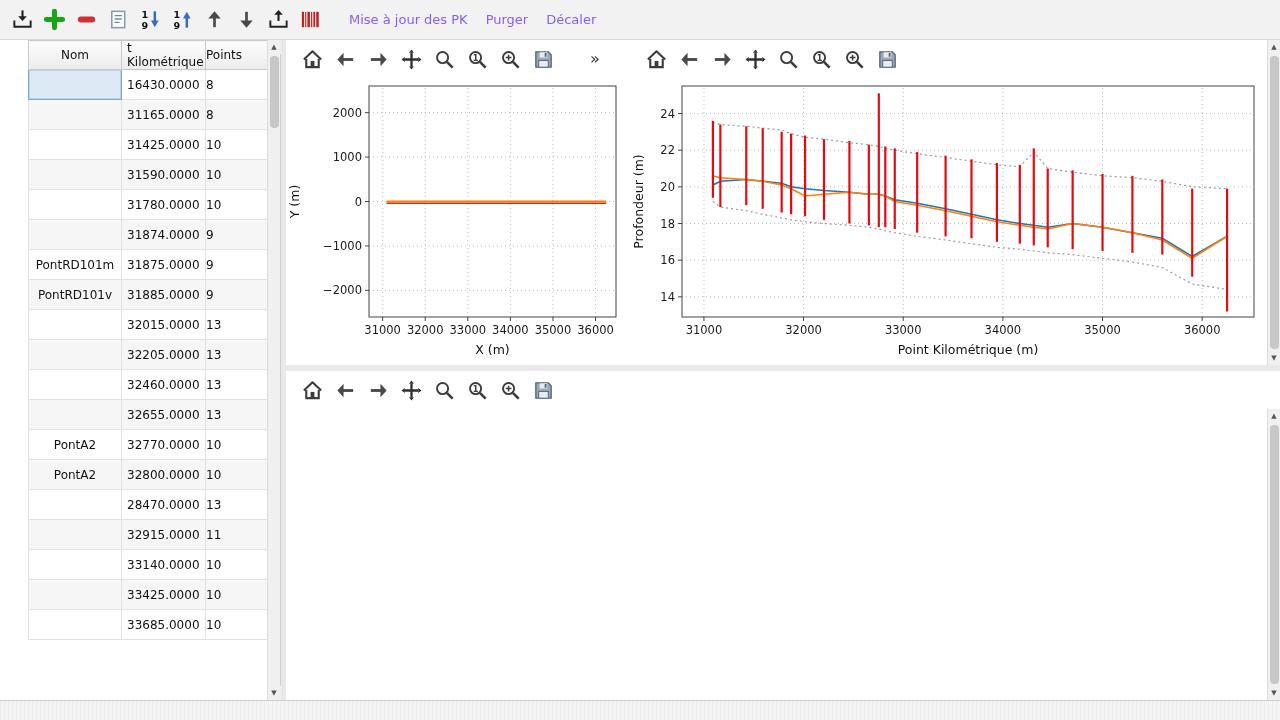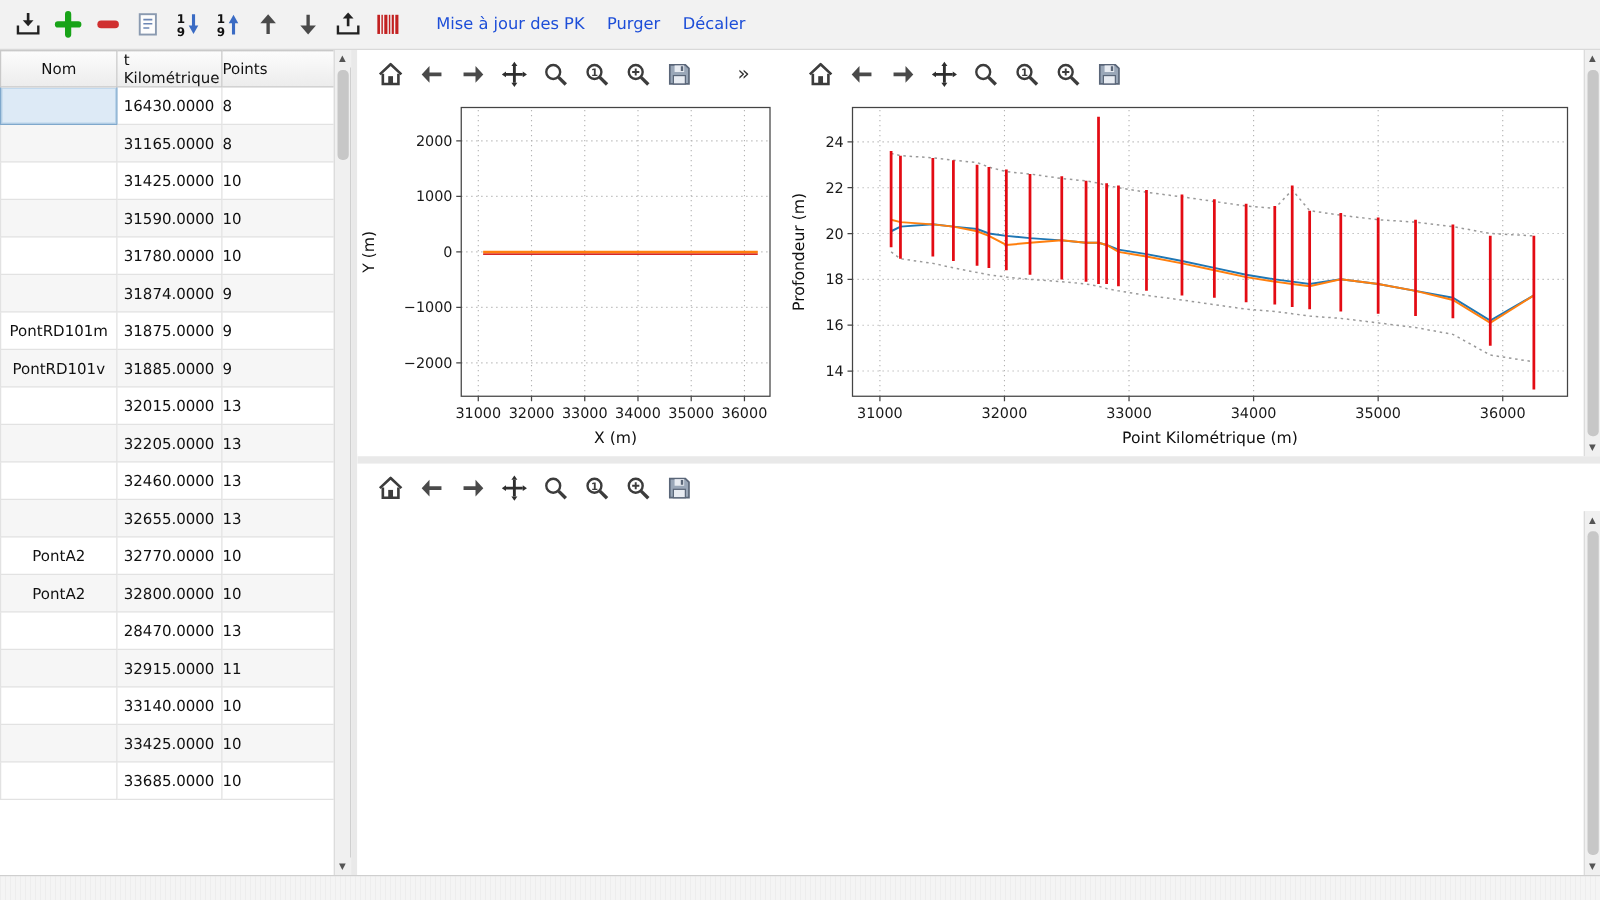--- a/index.html
+++ b/index.html
@@ -5,30 +5,30 @@
   * { margin:0; padding:0; box-sizing:border-box; }
   html,body { width:1280px; height:720px; overflow:hidden; background:#fff;
     font-family:"DejaVu Sans","Liberation Sans",sans-serif; font-size:12px; color:#111; }
   .app { width:1280px; height:720px; display:flex; flex-direction:column; }
 
   
   .main-toolbar { height:40px; background:#f2f2f2; border-bottom:1px solid #d9d9d9;
     display:flex; align-items:center; padding:0 6px; flex:0 0 auto; }
   .tb-btn { width:32px; height:32px; display:flex; align-items:center; justify-content:center; border-radius:3px; }
   .tb-btn svg { width:23px; height:23px; display:block; }
-  .tb-text { padding:4px 9px; font-size:13px; color:#1d4ed8; white-space:nowrap; }
+  .tb-text { padding:4px 9px; font-size:13px; color:#8b5cf6; white-space:nowrap; }
   .tb-gap { width:14px; }
 
   
   .content { flex:1 1 auto; display:flex; min-height:0; }
 
   
   .table-panel { width:281px; flex:0 0 281px; background:#fff; display:flex; border-right:1px solid #cfcfcf; }
   .table-wrap { width:268px; overflow:hidden; }
-  table { border-collapse:collapse; table-layout:fixed; width:267px; }
+  table { border-collapse:collapse; table-layout:fixed; width:267px;margin-left:28px; }
   th { height:21px; font-weight:normal; font-size:12px; text-align:center;
        background:linear-gradient(#fcfcfc,#ececec); border:1px solid #c9c9c9; }
   td { height:30px; border:1px solid #e2e2e2; font-size:12px; background:#fff; }
   tbody tr:nth-child(even) td { background:#f6f6f6; }
   .col-nom { width:93px; text-align:center; }
   .col-pk  { width:84px; text-align:left; padding-left:5px; }
   .col-points { width:90px; text-align:left; }
   td.current-cell { background:#ddeaf6 !important; border:1px solid #7fa8cc; box-shadow:inset 0 0 0 1px #b9d4ea; }
 
   

